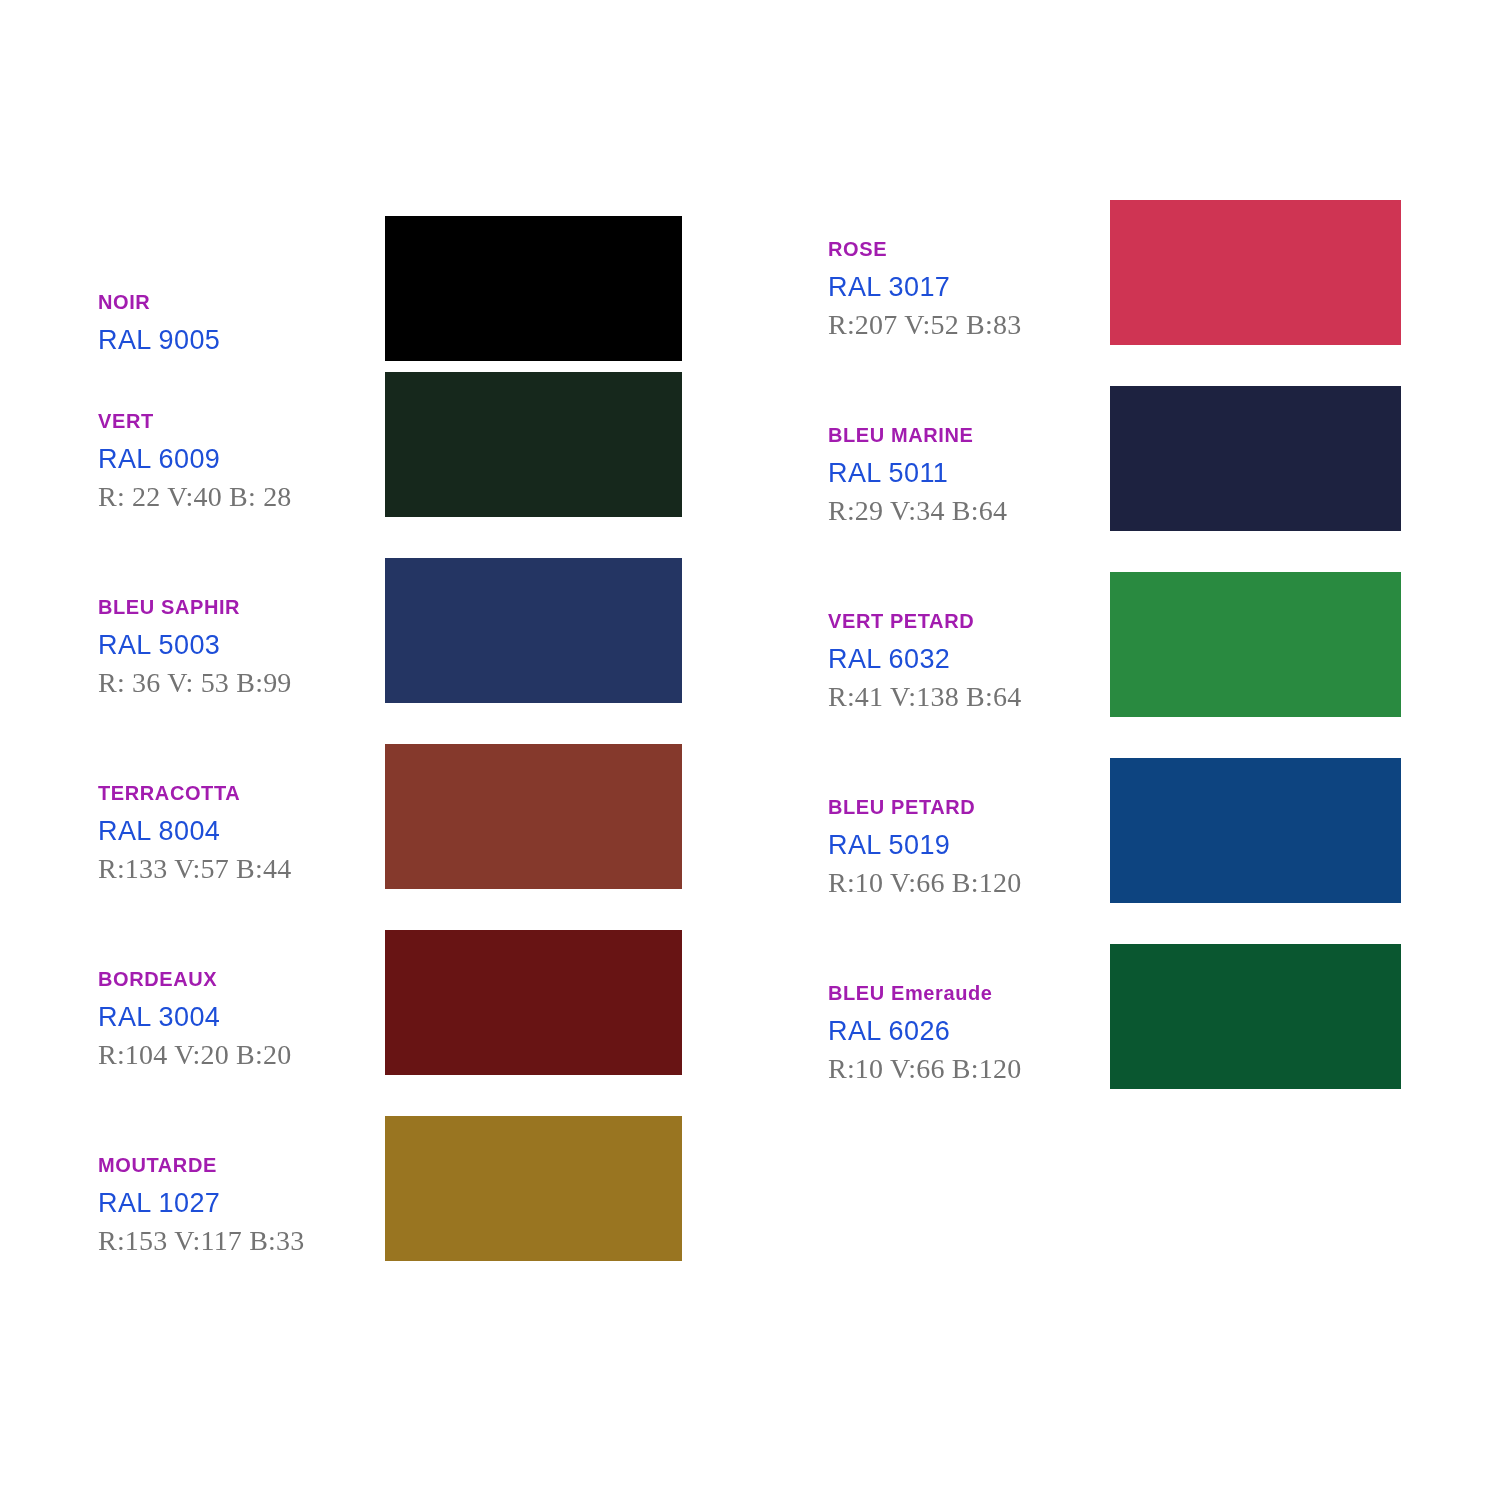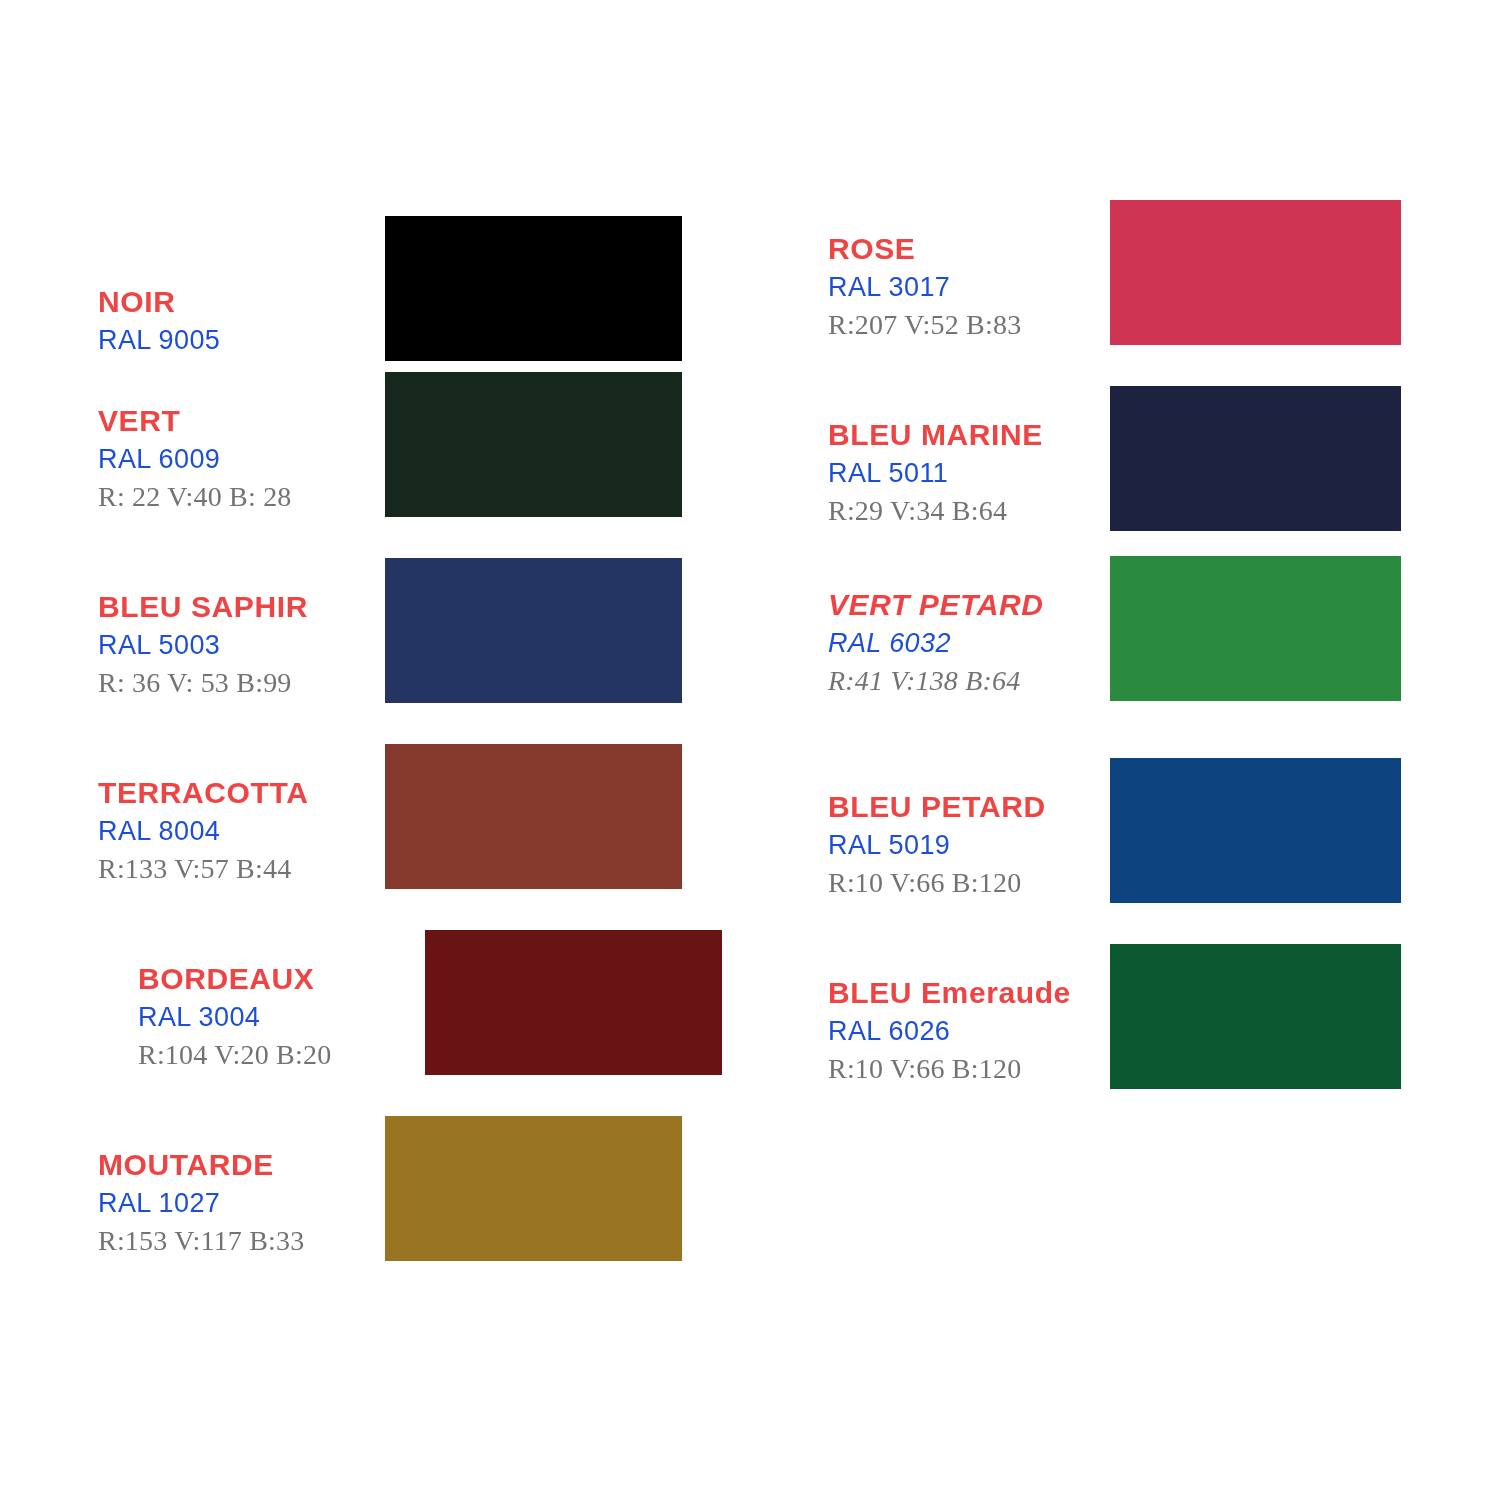--- a/index.html
+++ b/index.html
@@ -37,24 +37,24 @@
     left: 98px;
     bottom: 2px;
     width: 270px;
     text-align: left;
   }
   #col-right .labels { left: 78px; width: 290px; }
 
   .name {
     font-family: "Liberation Sans", sans-serif;
     font-weight: bold;
-    font-size: 30px;
+    font-size: 20px;
     line-height: 40px;
     letter-spacing: 0.6px;
-    color: #ef4444;
+    color: #a21caf;
     white-space: nowrap;
   }
   .ral {
     font-family: "Liberation Sans", sans-serif;
     font-weight: normal;
     font-size: 27px;
     line-height: 37px;
     letter-spacing: 0.4px;
     color: #1d4ed8;
     white-space: nowrap;
@@ -108,21 +108,21 @@
         <div class="chip" style="background: rgb(36, 53, 99);"></div>
       </div>
       <div class="swatch-row" style="top: 744px;">
         <div class="labels">
           <div class="name">TERRACOTTA</div>
           <div class="ral">RAL 8004</div>
           <div class="rgb">R:133 V:57 B:44</div>
         </div>
         <div class="chip" style="background: rgb(133, 57, 44);"></div>
       </div>
-      <div class="swatch-row" style="top: 930px; margin-left: 40px;">
+      <div class="swatch-row" style="top: 930px;">
         <div class="labels">
           <div class="name">BORDEAUX</div>
           <div class="ral">RAL 3004</div>
           <div class="rgb">R:104 V:20 B:20</div>
         </div>
         <div class="chip" style="background: rgb(104, 20, 20);"></div>
       </div>
       <div class="swatch-row" style="top: 1116px;">
         <div class="labels">
           <div class="name">MOUTARDE</div>
@@ -142,21 +142,21 @@
         <div class="chip" style="background: rgb(207, 52, 83);"></div>
       </div>
       <div class="swatch-row" style="top: 386px;">
         <div class="labels">
           <div class="name">BLEU MARINE</div>
           <div class="ral">RAL 5011</div>
           <div class="rgb">R:29 V:34 B:64</div>
         </div>
         <div class="chip" style="background: rgb(29, 34, 64);"></div>
       </div>
-      <div class="swatch-row" style="top: 556px; font-style: italic;">
+      <div class="swatch-row" style="top: 572px;">
         <div class="labels">
           <div class="name">VERT PETARD</div>
           <div class="ral">RAL 6032</div>
           <div class="rgb">R:41 V:138 B:64</div>
         </div>
         <div class="chip" style="background: rgb(41, 138, 64);"></div>
       </div>
       <div class="swatch-row" style="top: 758px;">
         <div class="labels">
           <div class="name">BLEU PETARD</div>

